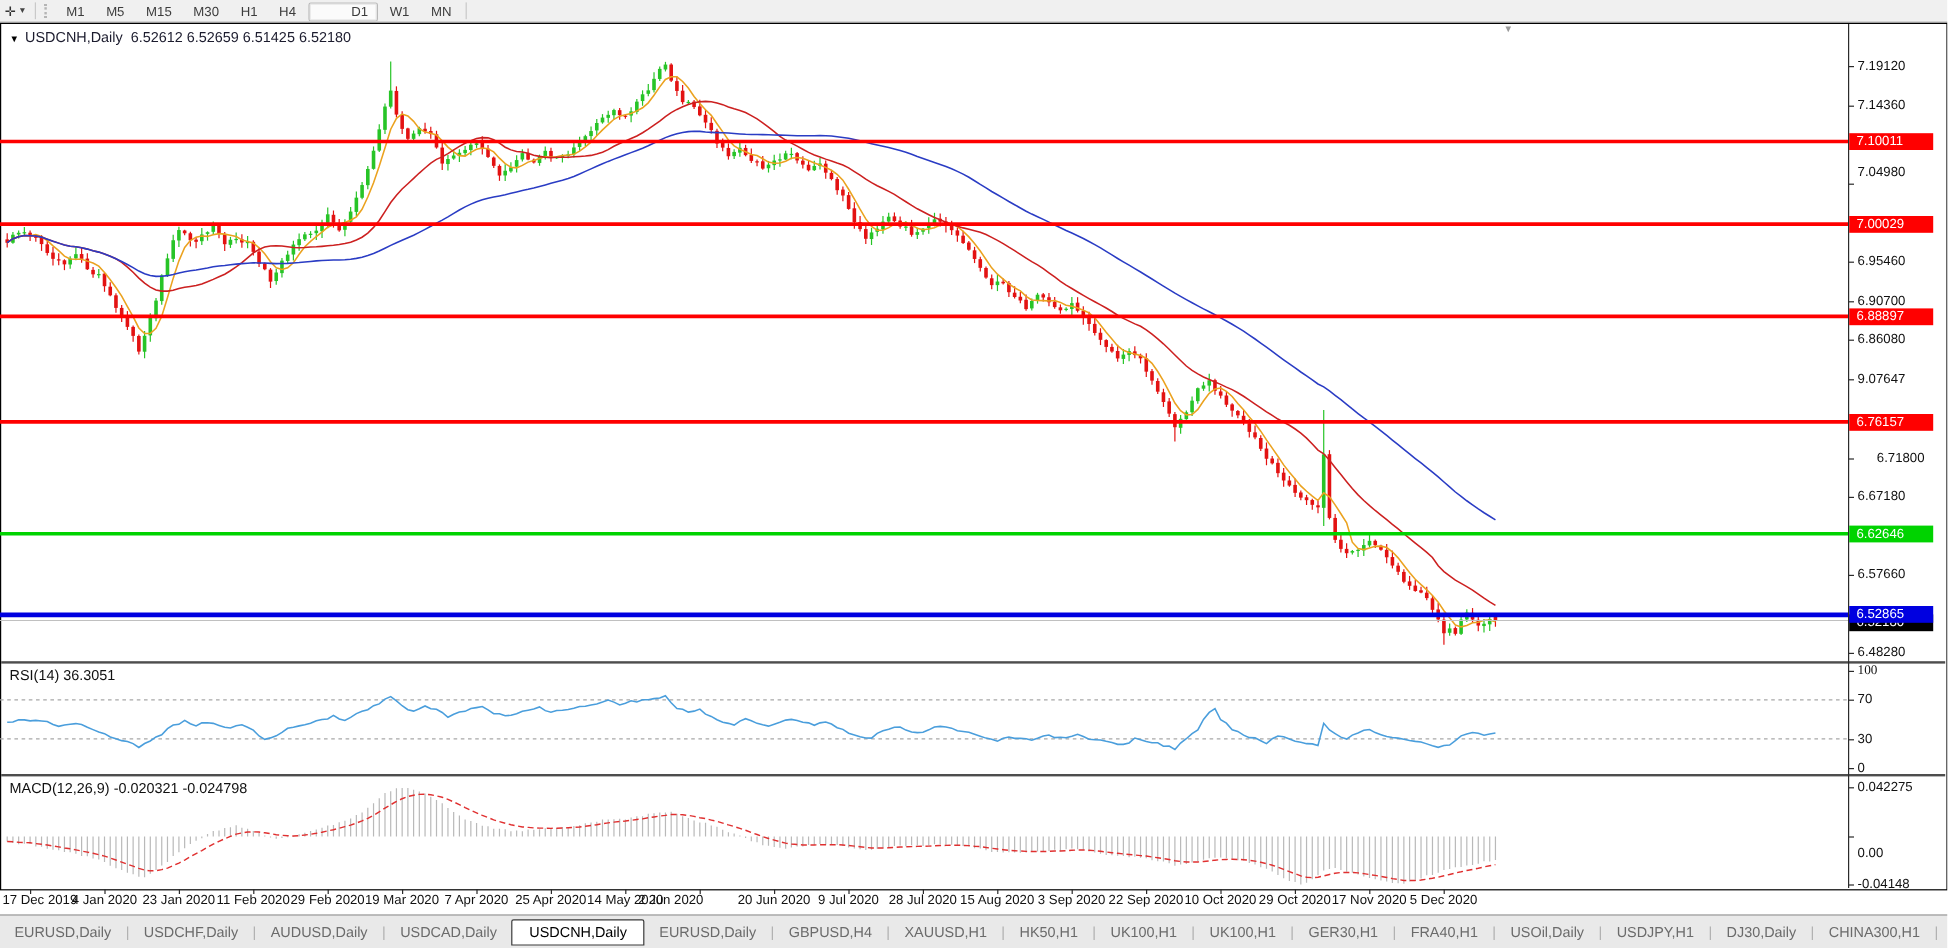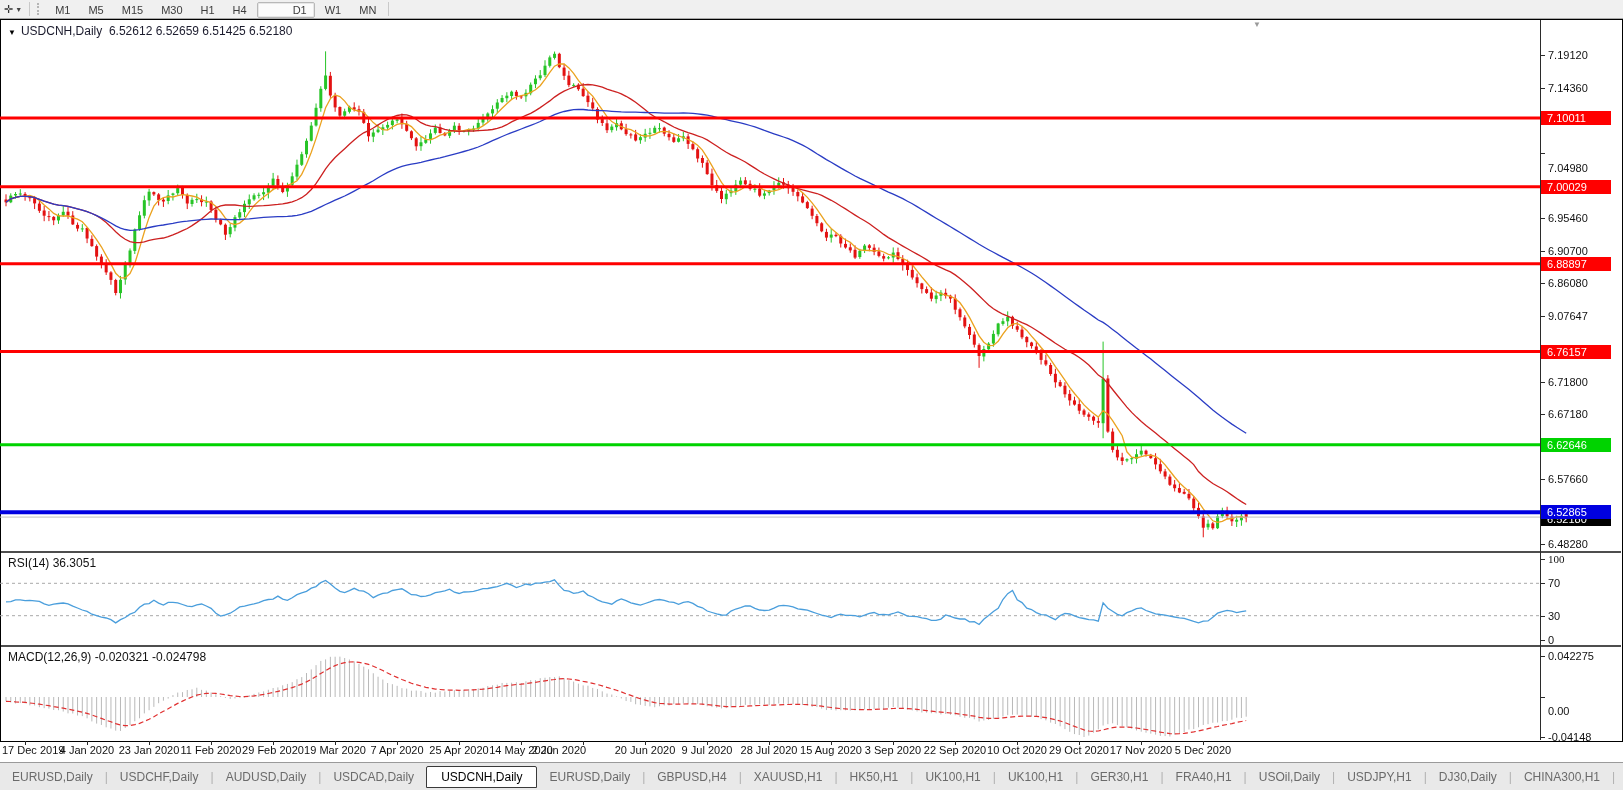--- a/index.html
+++ b/index.html
@@ -872,31 +872,31 @@
   <div id="rsi-label">RSI(14) 36.3051</div>
   <div id="macd-label">MACD(12,26,9) -0.020321 -0.024798</div>
   <div id="shift-marker">▼</div>
 
   <div id="axis-labels">
       <div class="ax-tick" style="top: 55px;"></div>
       <div class="ax-label" style="top: 49px;">7.19120</div>
       <div class="ax-tick" style="top: 88px;"></div>
       <div class="ax-label" style="top: 82px;">7.14360</div>
       <div class="ax-tick" style="top: 153px;"></div>
-      <div class="ax-label" style="top: 138px; margin-top: 24px;">7.04980</div>
+      <div class="ax-label" style="top: 138px;">7.04980</div>
       <div class="ax-tick" style="top: 218px;"></div>
       <div class="ax-label" style="top: 212px;">6.95460</div>
       <div class="ax-tick" style="top: 251px;"></div>
       <div class="ax-label" style="top: 245px;">6.90700</div>
       <div class="ax-tick" style="top: 283px;"></div>
       <div class="ax-label" style="top: 277px;">6.86080</div>
       <div class="ax-tick" style="top: 316px;"></div>
       <div class="ax-label" style="top: 310px;">9.07647</div>
       <div class="ax-tick" style="top: 382px;"></div>
-      <div class="ax-label" style="top: 376px;">6.71800</div>
+      <div class="ax-label" style="top: 376px; margin-left: 16px;">6.71800</div>
       <div class="ax-tick" style="top: 414px;"></div>
       <div class="ax-label" style="top: 408px;">6.67180</div>
       <div class="ax-tick" style="top: 479px;"></div>
       <div class="ax-label" style="top: 473px;">6.57660</div>
       <div class="ax-tick" style="top: 544px;"></div>
       <div class="ax-label" style="top: 538px;">6.48280</div>
       <div class="ax-box" style="top: 111px; background: rgb(255, 0, 0); z-index: 2;">7.10011</div>
       <div class="ax-box" style="top: 180px; background: rgb(255, 0, 0); z-index: 2;">7.00029</div>
       <div class="ax-box" style="top: 257px; background: rgb(255, 0, 0); z-index: 2;">6.88897</div>
       <div class="ax-box" style="top: 345px; background: rgb(255, 0, 0); z-index: 2;">6.76157</div>

